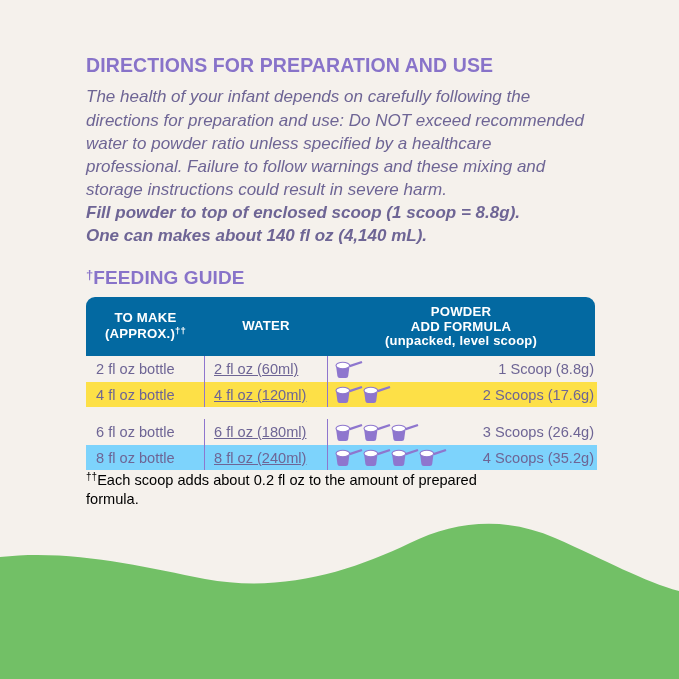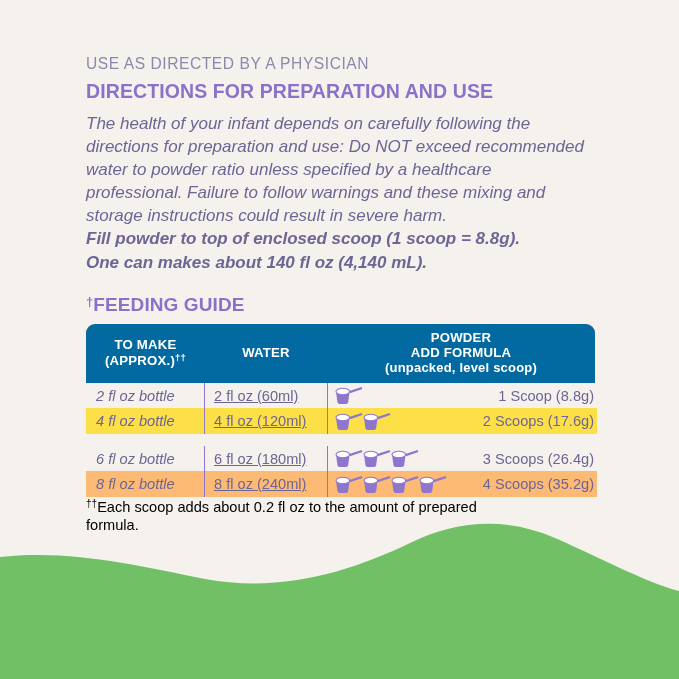--- a/index.html
+++ b/index.html
@@ -137,21 +137,20 @@
     color: #6E6595;
     box-sizing: border-box;
     height: 25.5px;
     display: flex;
     align-items: center;
   }
   .td-make {
     width: 119px;
     padding-left: 10px;
     border-right: 1.6px solid #8E76CE;
-    font-style: italic;
   }
   .td-water {
     width: 123px;
     padding-left: 9px;
     border-right: 1.6px solid #8E76CE;
     text-decoration: underline;
   }
   .td-scoops {
     width: 269px;
     padding-left: 7px;
@@ -177,21 +176,20 @@
 <body>
 
 <div id="page" style="background: rgb(245, 241, 236);">
 
   <svg id="wave" viewBox="0 0 679 679" preserveAspectRatio="none">
     <path d="M0,557 C70,549 140,566 205,579 C280,593 350,572 410,543 C455,521 505,516 555,538 C605,560 645,582 679,591 L679,679 L0,679 Z" fill="#72C066"></path>
   </svg>
 
   <div id="content">
 
-    <div class="eyebrow">USE AS DIRECTED BY A PHYSICIAN</div>
 
     <div class="h1">DIRECTIONS FOR PREPARATION AND USE</div>
 
     <div class="body-copy">
       <span>The health of your infant depends on carefully following the directions for preparation and use: Do NOT exceed recommended water to powder ratio unless specified by a healthcare professional. Failure to follow warnings and these mixing and storage instructions could result in severe harm.</span>
       <span class="bold-line">Fill powder to top of enclosed scoop (1 scoop = 8.8g).</span>
       <span class="bold-line">One can makes about 140 fl oz (4,140 mL).</span>
     </div>
 
     <div class="h2">
@@ -270,21 +268,21 @@
                 <svg width="28" height="19" viewBox="0 0 28 19">
                   <path d="M14.2 5.0 L26.6 0.9 L27.4 3.0 L15.0 7.2 Z" fill="#8E76CE"></path>
                   <path d="M1.0 5.6 L14.6 5.6 L13.2 16.0 Q13.0 18.0 10.9 18.0 L4.7 18.0 Q2.6 18.0 2.4 16.0 Z" fill="#8E76CE"></path>
                   <ellipse cx="7.8" cy="5.5" rx="6.8" ry="3.3" fill="#FFFFFF"></ellipse>
                   <ellipse cx="7.8" cy="5.5" rx="6.8" ry="3.3" fill="none" stroke="#8E76CE" stroke-width="1.1"></ellipse>
                 </svg>
               </div>
               <div class="scoop-count">3 Scoops (26.4g)</div>
             </div>
           </div>
-          <div class="trow even" style="background: #fdba74;">
+          <div class="trow even" style="background: #7dd3fc;">
             <div class="td td-make" style="border-right-color: rgb(142, 118, 206);">8 fl oz bottle</div>
             <div class="td td-water" style="border-right-color: rgb(142, 118, 206);">8 fl oz (240ml)</div>
             <div class="td td-scoops">
               <div class="scoop-row">
                 <svg width="28" height="19" viewBox="0 0 28 19">
                   <path d="M14.2 5.0 L26.6 0.9 L27.4 3.0 L15.0 7.2 Z" fill="#8E76CE"></path>
                   <path d="M1.0 5.6 L14.6 5.6 L13.2 16.0 Q13.0 18.0 10.9 18.0 L4.7 18.0 Q2.6 18.0 2.4 16.0 Z" fill="#8E76CE"></path>
                   <ellipse cx="7.8" cy="5.5" rx="6.8" ry="3.3" fill="#FFFFFF"></ellipse>
                   <ellipse cx="7.8" cy="5.5" rx="6.8" ry="3.3" fill="none" stroke="#8E76CE" stroke-width="1.1"></ellipse>
                 </svg>

